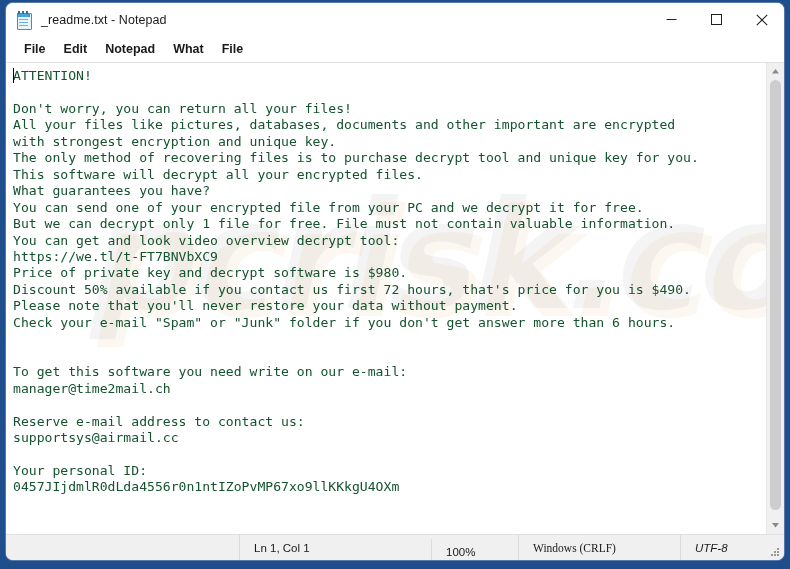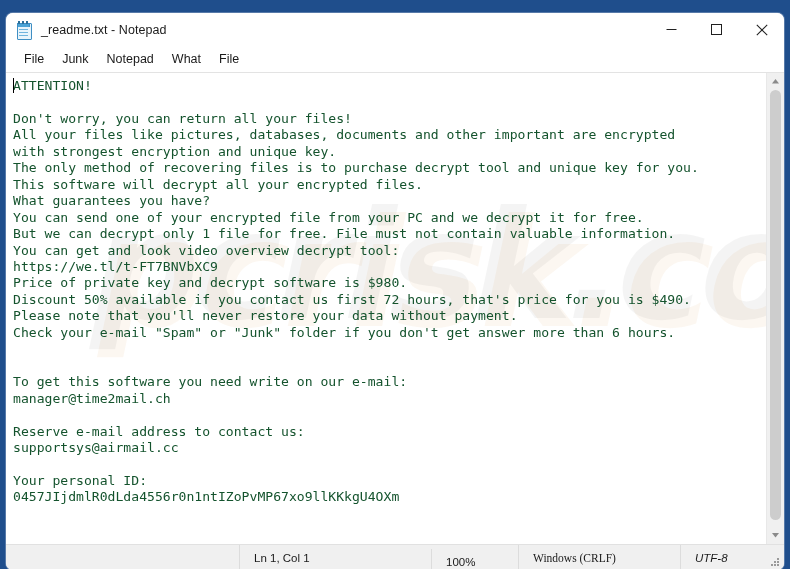--- a/index.html
+++ b/index.html
@@ -19,21 +19,21 @@
   
   #desktop {
     position: absolute;
     inset: 0;
     background: #1f4e8c;
   }
 
   #window {
     position: absolute;
     left: 6px;
-    top: 13px;
+    top: 3px;
     width: 778px;
     height: 557px;
     background: #ffffff;
     border-radius: 7px;
     box-shadow: 0 0 0 1px rgba(255,255,255,0.25);
     overflow: hidden;
     display: flex;
     flex-direction: column;
   }
 
@@ -132,20 +132,21 @@
     padding-left: 9px;
     gap: 0px;
   }
   .menu-item {
     font-size: 12.5px;
     color: #1a1a1a;
     padding: 3px 9px 4px 9px;
     border-radius: 3px;
     white-space: nowrap;
     cursor: default;
+    font-weight: bold;
   }
 
   
   #editor-wrap {
     flex: 1 1 auto;
     position: relative;
     display: flex;
     background: #ffffff;
     border-top: 1px solid #e3e3e3;
     overflow: hidden;
@@ -330,21 +331,21 @@
           <svg width="12" height="12" viewBox="0 0 12 12">
             <line x1="0.8" y1="0.8" x2="11.2" y2="11.2" stroke="#202020" stroke-width="1.05"></line>
             <line x1="11.2" y1="0.8" x2="0.8" y2="11.2" stroke="#202020" stroke-width="1.05"></line>
           </svg>
         </div>
       </div>
     </div>
 
     <div id="menubar">
       <div class="menu-item">File</div>
-      <div class="menu-item">Junk</div>
+      <div class="menu-item">Edit</div>
       <div class="menu-item">Notepad</div>
       <div class="menu-item">What</div>
       <div class="menu-item">File</div>
     </div>
 
     <div id="editor-wrap">
       <div id="textarea">
         <div id="watermark">
           <div class="wm-text">pcrisk.com</div>
           <div class="wm-orange">pcrisk.com</div>

